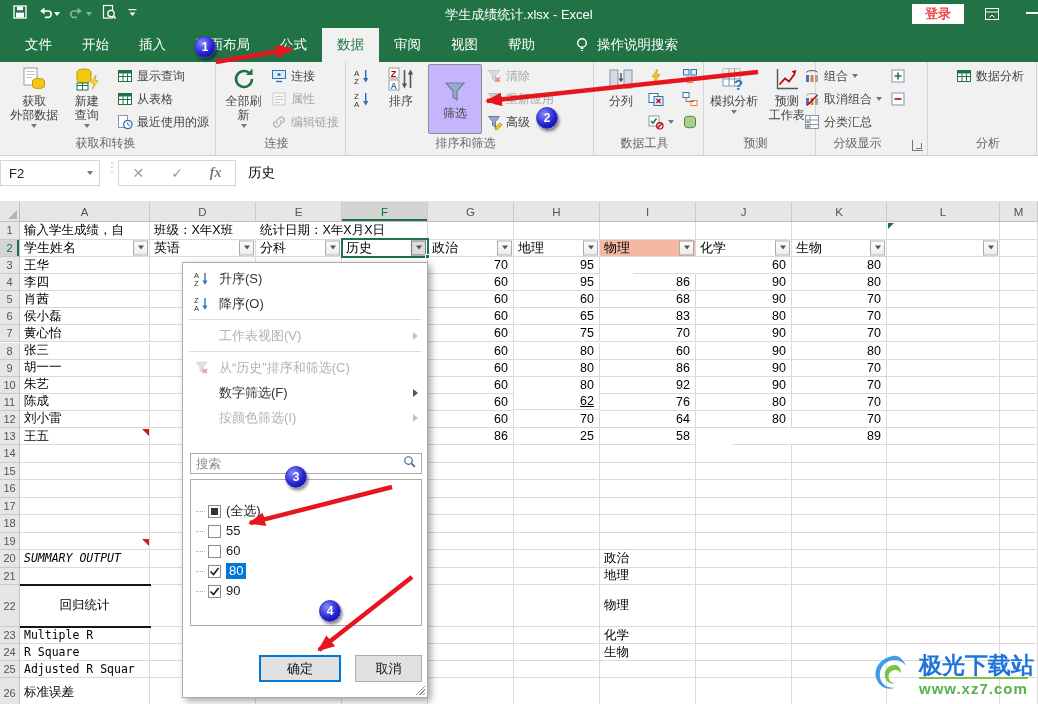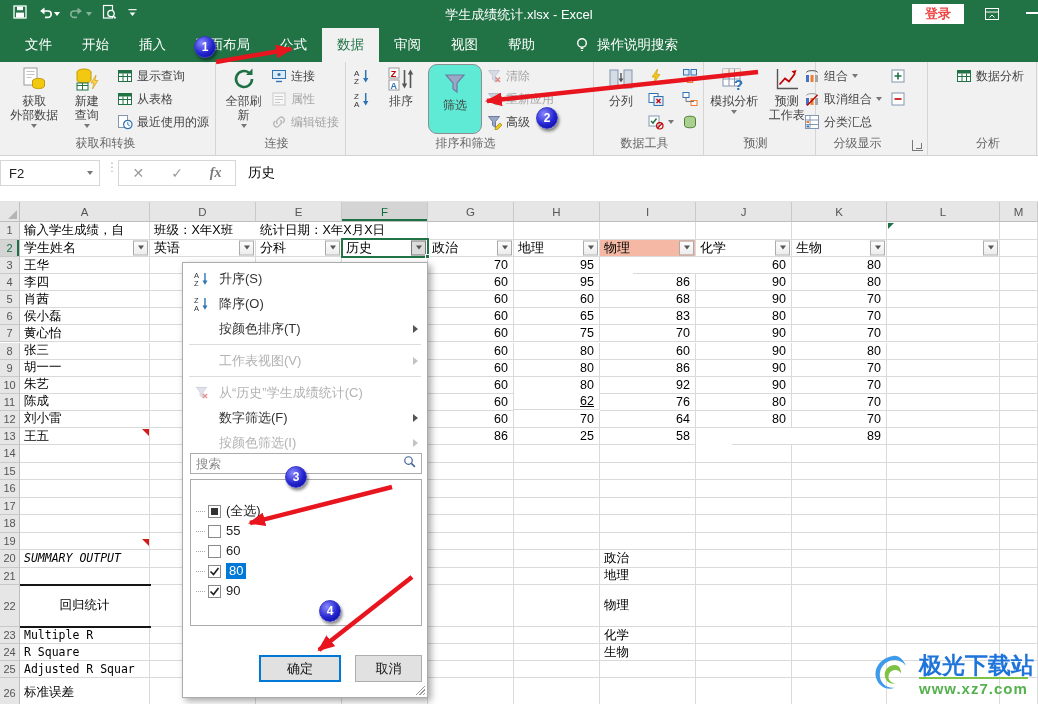--- a/index.html
+++ b/index.html
@@ -20,21 +20,21 @@
   #tabrow{position:absolute;top:28px;left:0;width:100%;height:34px;background:#217346;display:flex;align-items:stretch;padding-left:10px;z-index:9}
   .tab{padding:0 15px;display:flex;align-items:center;font-size:13.5px;color:#fff;white-space:nowrap}
   .tab.active{background:#f1f1f1;color:#217346}
   .tellme{display:flex;align-items:center;gap:7px;color:#fff;font-size:13.5px;margin-left:24px}
 
   
   #ribbon{position:absolute;top:62px;left:0;width:100%;height:94px;background:#f1f1f1;border-bottom:1px solid #d2d2d2;z-index:8}
   .rgroup{position:absolute;top:0;height:93px;border-right:1px solid #d5d5d5;padding:2px 2px 0 4px}
   .rgc{display:flex;align-items:flex-start;height:72px}
   .rbig{width:54px;min-width:46px;height:70px;display:flex;flex-direction:column;align-items:center;text-align:center;font-size:12px;line-height:14px;color:#444;padding-top:2px;gap:2px}
-  .rbig.ractive{background:#5eead4;border:1px solid #8e8e8e;border-radius:9px;padding-top:5px}
+  .rbig.ractive{background:#c4b5fd;border:1px solid #8e8e8e;border-radius:2px;padding-top:13px}
   .rstack{display:flex;flex-direction:column;gap:1px;padding-top:1px}
   .rsmall{display:flex;align-items:center;gap:4px;height:22px;font-size:12px;color:#444;padding:0 4px;white-space:nowrap}
   .rdis{opacity:.45}
   .rglabel{position:absolute;bottom:3px;left:0;right:8px;text-align:center;font-size:12px;color:#666;white-space:nowrap}
   .caret{width:0;height:0;border-left:3.5px solid transparent;border-right:3.5px solid transparent;border-top:4px solid #777;display:inline-block}
   .caret.lt{border-top-color:#fff}
   .launcher{position:absolute;right:4px;bottom:4px;width:11px;height:11px;border-left:1px solid #777;border-bottom:1px solid #777}
   .launcher:after{content:"";position:absolute;right:1px;bottom:1px;width:5px;height:5px;border-right:1px solid #777;border-bottom:1px solid #777}
 
   
@@ -902,40 +902,35 @@
           <span class="mic">
             <svg width="15" height="15" viewBox="0 0 16 16">
               <text x="0" y="7.5" font-size="8" fill="#333" font-family="sans-serif">Z</text>
               <text x="0" y="15.5" font-size="8" fill="#333" font-family="sans-serif">A</text>
               <path d="M11.7 2v9" stroke="#2e74b5" stroke-width="1.5"></path>
               <path d="M9 10l2.7 4.6L14.4 10z" fill="#2e74b5"></path>
             </svg>
           </span>
           <span class="mlbl">降序(O)</span>
         </div>
-        <div class="mitem">
-          <span class="mic"></span>
-          <span class="mlbl">按颜色排序(T)</span>
-          <span class="msub"></span>
-        </div>
         <div class="msep"></div>
         <div class="mitem dis">
           <span class="mic"></span>
           <span class="mlbl">工作表视图(V)</span>
           <span class="msub"></span>
         </div>
         <div class="msep"></div>
         <div class="mitem dis">
           <span class="mic">
             <svg width="15" height="15" viewBox="0 0 16 16">
               <path d="M2.5 2.5h11l-4 5v6l-3-2.2V7.5z" fill="#b9c0d2" stroke="#8f99b5"></path>
               <path d="M9.5 9.5l4.5 4.5M14 9.5l-4.5 4.5" stroke="#c00000" stroke-width="1.5"></path>
             </svg>
           </span>
-          <span class="mlbl">从“历史”学生成绩统计(C)</span>
+          <span class="mlbl">从“历史”排序和筛选(C)</span>
         </div>
         <div class="mitem">
           <span class="mic"></span>
           <span class="mlbl">数字筛选(F)</span>
           <span class="msub"></span>
         </div>
         <div class="mitem dis">
           <span class="mic"></span>
           <span class="mlbl">按颜色筛选(I)</span>
           <span class="msub"></span>

